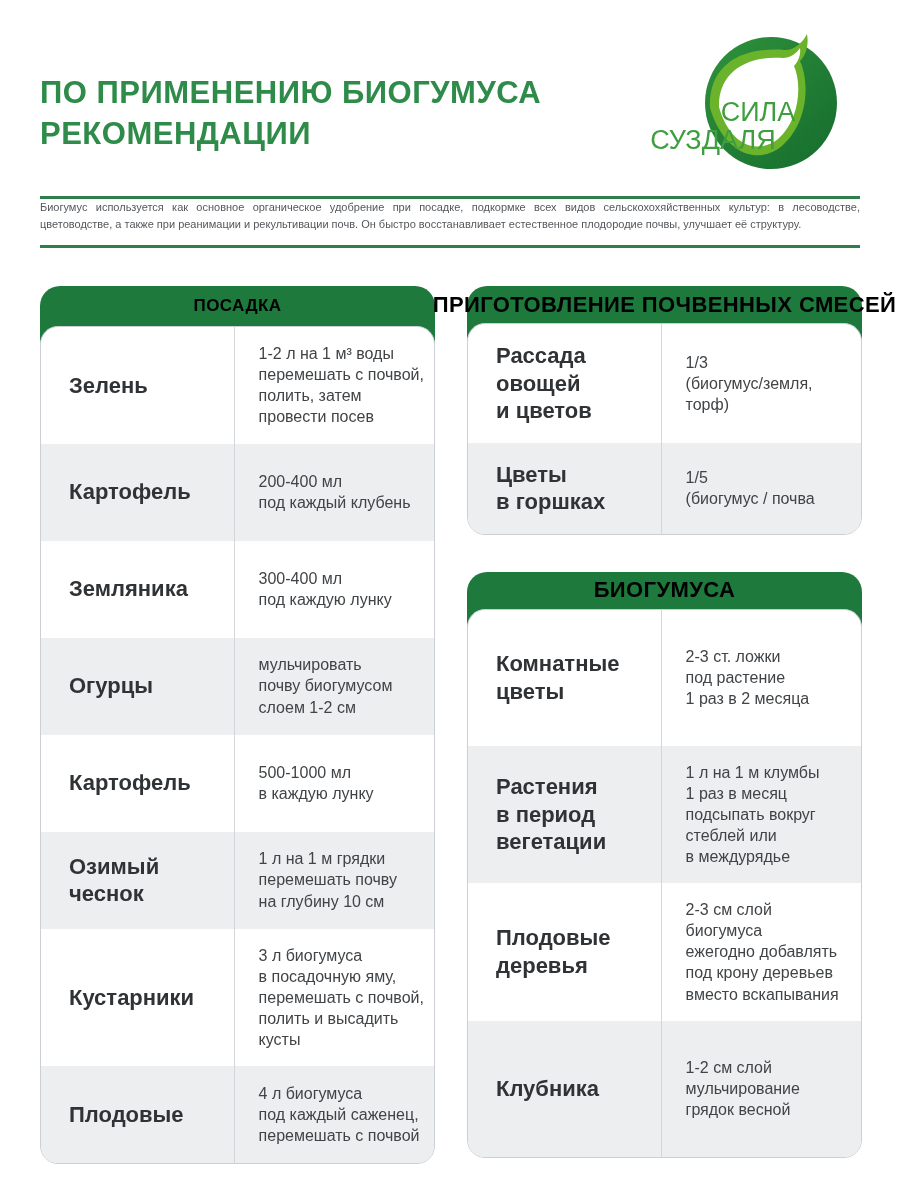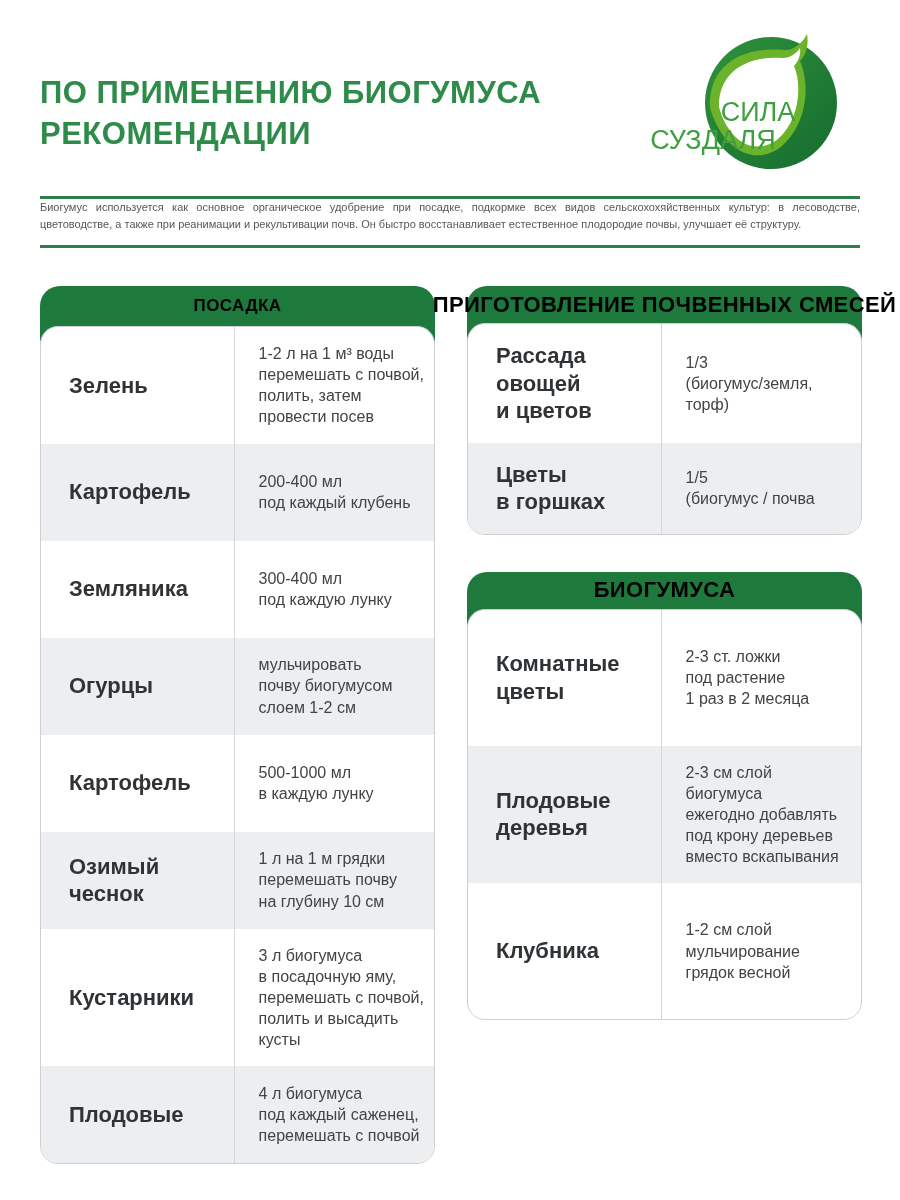--- a/index.html
+++ b/index.html
@@ -199,20 +199,30 @@
         </div>
         <div class="card-body">
           <div class="row">
             <div class="cell-label">Комнатные
 цветы</div>
             <div class="cell-desc">2-3 ст. ложки
 под растение
 1 раз в 2 месяца</div>
           </div>
           <div class="row">
+            <div class="cell-label">Растения
+в период
+вегетации</div>
+            <div class="cell-desc">1 л на 1 м клумбы
+1 раз в месяц
+подсыпать вокруг
+стеблей или
+в междурядье</div>
+          </div>
+          <div class="row">
             <div class="cell-label">Плодовые
 деревья</div>
             <div class="cell-desc">2-3 см слой
 биогумуса
 ежегодно добавлять
 под крону деревьев
 вместо вскапывания</div>
           </div>
           <div class="row">
             <div class="cell-label">Клубника</div>

